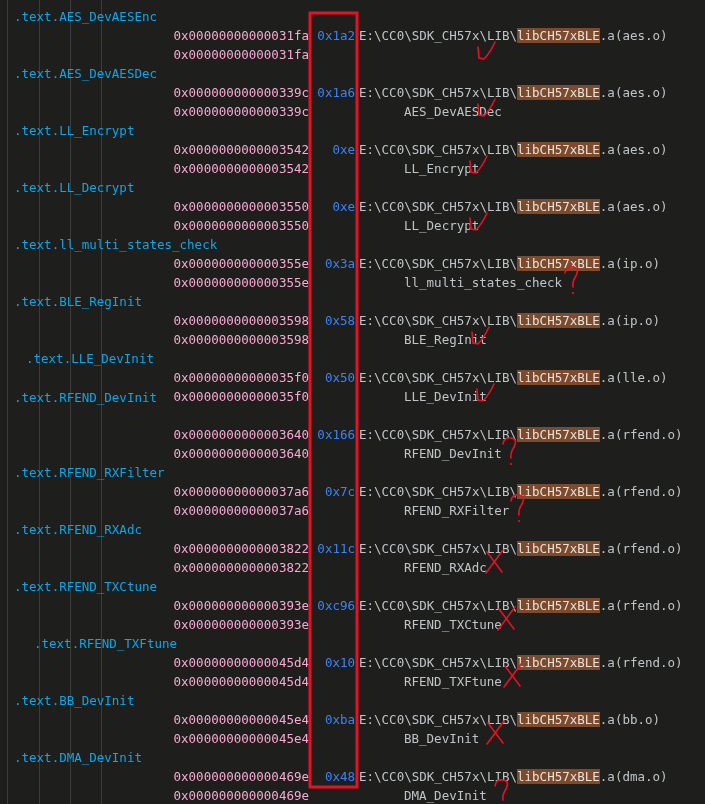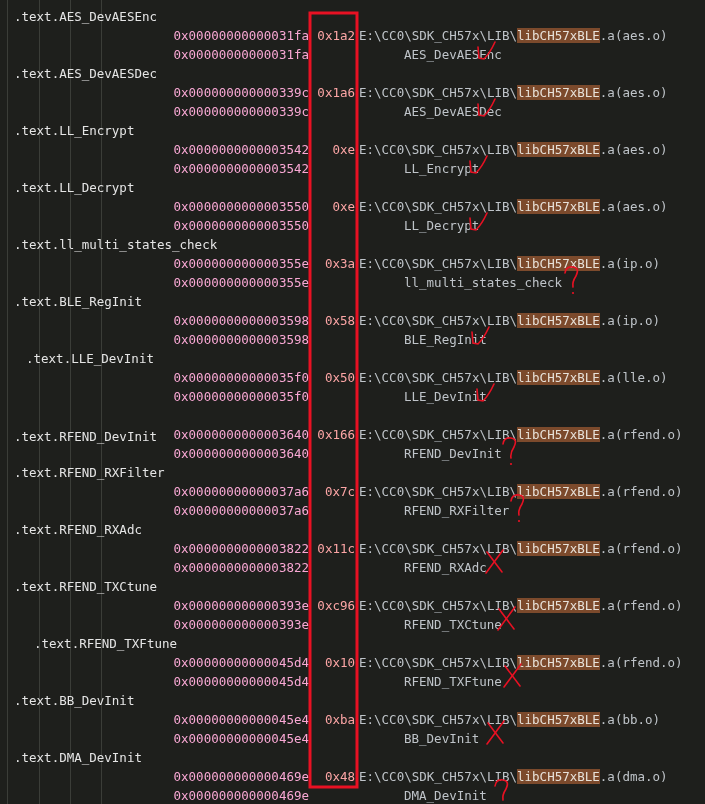--- a/index.html
+++ b/index.html
@@ -52,23 +52,23 @@
     z-index: 2;
     padding-top: 0;
   }
   .line {
     height: 19px;
     line-height: 19px;
     white-space: pre;
     position: relative;
   }
 
-  .sec-name   { color: #e5e5e5; padding-left: 14px; }
+  .sec-name   { color: #0ea5e9; padding-left: 14px; }
   .addr       { color: #f9a8d4; }
-  .size       { color: #fca5a5; }
+  .size       { color: #3b82f6; }
   .path       { color: #bfc4c9; }
   .lib-hit    { background: #7c4a2c; color: #e8e2da; margin-top: 44px; }
   .sym        { color: #bfc4c9; }
   .c-addr     { position: absolute; left: 0;   width: 309px; text-align: right; }
   .c-size     { position: absolute; left: 312px; width: 43px; text-align: right; }
   .c-path     { position: absolute; left: 359px; }
   .c-sym      { position: absolute; left: 359px; padding-left: 45px; }
 
   
   .annot {
@@ -89,40 +89,40 @@
       <i style="left: 7px; background: rgb(59, 61, 56);"></i>
       <i style="left: 39px; background: rgb(59, 61, 56);"></i>
       <i style="left: 70px; background: rgb(59, 61, 56);"></i>
       <i style="left: 101px; background: rgb(59, 61, 56);"></i>
     </div>
 
   <div class="code">
       <div class="line" style="position: absolute; top: -6px; left: 0px; width: 705px;"><span class="c-sym sym"></span></div>
       <div class="line" style="position: absolute; top: 7px; left: 0px; width: 705px;"><span class="sec-name">.text.AES_DevAESEnc</span></div>
       <div class="line" style="position: absolute; top: 26px; left: 0px; width: 705px;"><span class="c-addr addr">0x00000000000031fa</span><span class="c-size size">0x1a2</span><span class="c-path path"><span>E:\CC0\SDK_CH57x\LIB\</span><span class="lib-hit">libCH57xBLE</span><span>.a(aes.o)</span></span></div>
-      <div class="line" style="position: absolute; top: 45px; left: 0px; width: 705px;"><span class="c-addr addr">0x00000000000031fa</span><span class="c-sym sym">AES_DevAESEnc</span></div>
+      <div class="line" style="position: absolute; top: 45px; left: 0px; width: 705px;"><span class="c-addr addr">0x00000000000031fa</span></div>
       <div class="line" style="position: absolute; top: 64px; left: 0px; width: 705px;"><span class="sec-name">.text.AES_DevAESDec</span></div>
       <div class="line" style="position: absolute; top: 83px; left: 0px; width: 705px;"><span class="c-addr addr">0x000000000000339c</span><span class="c-size size">0x1a6</span><span class="c-path path"><span>E:\CC0\SDK_CH57x\LIB\</span><span class="lib-hit">libCH57xBLE</span><span>.a(aes.o)</span></span></div>
       <div class="line" style="position: absolute; top: 102px; left: 0px; width: 705px;"><span class="c-addr addr">0x000000000000339c</span><span class="c-sym sym">AES_DevAESDec</span></div>
       <div class="line" style="position: absolute; top: 121px; left: 0px; width: 705px;"><span class="sec-name">.text.LL_Encrypt</span></div>
       <div class="line" style="position: absolute; top: 140px; left: 0px; width: 705px;"><span class="c-addr addr">0x0000000000003542</span><span class="c-size size">0xe</span><span class="c-path path"><span>E:\CC0\SDK_CH57x\LIB\</span><span class="lib-hit">libCH57xBLE</span><span>.a(aes.o)</span></span></div>
       <div class="line" style="position: absolute; top: 159px; left: 0px; width: 705px;"><span class="c-addr addr">0x0000000000003542</span><span class="c-sym sym">LL_Encrypt</span></div>
       <div class="line" style="position: absolute; top: 178px; left: 0px; width: 705px;"><span class="sec-name">.text.LL_Decrypt</span></div>
       <div class="line" style="position: absolute; top: 197px; left: 0px; width: 705px;"><span class="c-addr addr">0x0000000000003550</span><span class="c-size size">0xe</span><span class="c-path path"><span>E:\CC0\SDK_CH57x\LIB\</span><span class="lib-hit">libCH57xBLE</span><span>.a(aes.o)</span></span></div>
       <div class="line" style="position: absolute; top: 216px; left: 0px; width: 705px;"><span class="c-addr addr">0x0000000000003550</span><span class="c-sym sym">LL_Decrypt</span></div>
       <div class="line" style="position: absolute; top: 235px; left: 0px; width: 705px;"><span class="sec-name">.text.ll_multi_states_check</span></div>
       <div class="line" style="position: absolute; top: 254px; left: 0px; width: 705px;"><span class="c-addr addr">0x000000000000355e</span><span class="c-size size">0x3a</span><span class="c-path path"><span>E:\CC0\SDK_CH57x\LIB\</span><span class="lib-hit">libCH57xBLE</span><span>.a(ip.o)</span></span></div>
       <div class="line" style="position: absolute; top: 273px; left: 0px; width: 705px;"><span class="c-addr addr">0x000000000000355e</span><span class="c-sym sym">ll_multi_states_check</span></div>
       <div class="line" style="position: absolute; top: 292px; left: 0px; width: 705px;"><span class="sec-name">.text.BLE_RegInit</span></div>
       <div class="line" style="position: absolute; top: 311px; left: 0px; width: 705px;"><span class="c-addr addr">0x0000000000003598</span><span class="c-size size">0x58</span><span class="c-path path"><span>E:\CC0\SDK_CH57x\LIB\</span><span class="lib-hit">libCH57xBLE</span><span>.a(ip.o)</span></span></div>
       <div class="line" style="position: absolute; top: 330px; left: 0px; width: 705px;"><span class="c-addr addr">0x0000000000003598</span><span class="c-sym sym">BLE_RegInit</span></div>
       <div class="line" style="position: absolute; top: 349px; left: 0px; width: 705px; padding-left: 12px;"><span class="sec-name">.text.LLE_DevInit</span></div>
       <div class="line" style="position: absolute; top: 368px; left: 0px; width: 705px;"><span class="c-addr addr">0x00000000000035f0</span><span class="c-size size">0x50</span><span class="c-path path"><span>E:\CC0\SDK_CH57x\LIB\</span><span class="lib-hit">libCH57xBLE</span><span>.a(lle.o)</span></span></div>
       <div class="line" style="position: absolute; top: 387px; left: 0px; width: 705px;"><span class="c-addr addr">0x00000000000035f0</span><span class="c-sym sym">LLE_DevInit</span></div>
-      <div class="line" style="position: absolute; top: 427px; left: 0px; width: 702px;"><span class="sec-name">.text.RFEND_DevInit</span></div>
+      <div class="line" style="position: absolute; top: 388px; left: 0px; width: 702px;"><span class="sec-name">.text.RFEND_DevInit</span></div>
       <div class="line" style="position: absolute; top: 425px; left: 0px; width: 705px;"><span class="c-addr addr">0x0000000000003640</span><span class="c-size size">0x166</span><span class="c-path path"><span>E:\CC0\SDK_CH57x\LIB\</span><span class="lib-hit">libCH57xBLE</span><span>.a(rfend.o)</span></span></div>
       <div class="line" style="position: absolute; top: 444px; left: 0px; width: 705px;"><span class="c-addr addr">0x0000000000003640</span><span class="c-sym sym">RFEND_DevInit</span></div>
       <div class="line" style="position: absolute; top: 463px; left: 0px; width: 705px;"><span class="sec-name">.text.RFEND_RXFilter</span></div>
       <div class="line" style="position: absolute; top: 482px; left: 0px; width: 705px;"><span class="c-addr addr">0x00000000000037a6</span><span class="c-size size">0x7c</span><span class="c-path path"><span>E:\CC0\SDK_CH57x\LIB\</span><span class="lib-hit">libCH57xBLE</span><span>.a(rfend.o)</span></span></div>
       <div class="line" style="position: absolute; top: 501px; left: 0px; width: 705px;"><span class="c-addr addr">0x00000000000037a6</span><span class="c-sym sym">RFEND_RXFilter</span></div>
       <div class="line" style="position: absolute; top: 520px; left: 0px; width: 705px;"><span class="sec-name">.text.RFEND_RXAdc</span></div>
       <div class="line" style="position: absolute; top: 539px; left: 0px; width: 705px;"><span class="c-addr addr">0x0000000000003822</span><span class="c-size size">0x11c</span><span class="c-path path"><span>E:\CC0\SDK_CH57x\LIB\</span><span class="lib-hit">libCH57xBLE</span><span>.a(rfend.o)</span></span></div>
       <div class="line" style="position: absolute; top: 558px; left: 0px; width: 705px;"><span class="c-addr addr">0x0000000000003822</span><span class="c-sym sym">RFEND_RXAdc</span></div>
       <div class="line" style="position: absolute; top: 577px; left: 0px; width: 657px;"><span class="sec-name">.text.RFEND_TXCtune</span></div>
       <div class="line" style="position: absolute; top: 596px; left: 0px; width: 705px;"><span class="c-addr addr">0x000000000000393e</span><span class="c-size size">0xc96</span><span class="c-path path"><span>E:\CC0\SDK_CH57x\LIB\</span><span class="lib-hit">libCH57xBLE</span><span>.a(rfend.o)</span></span></div>

